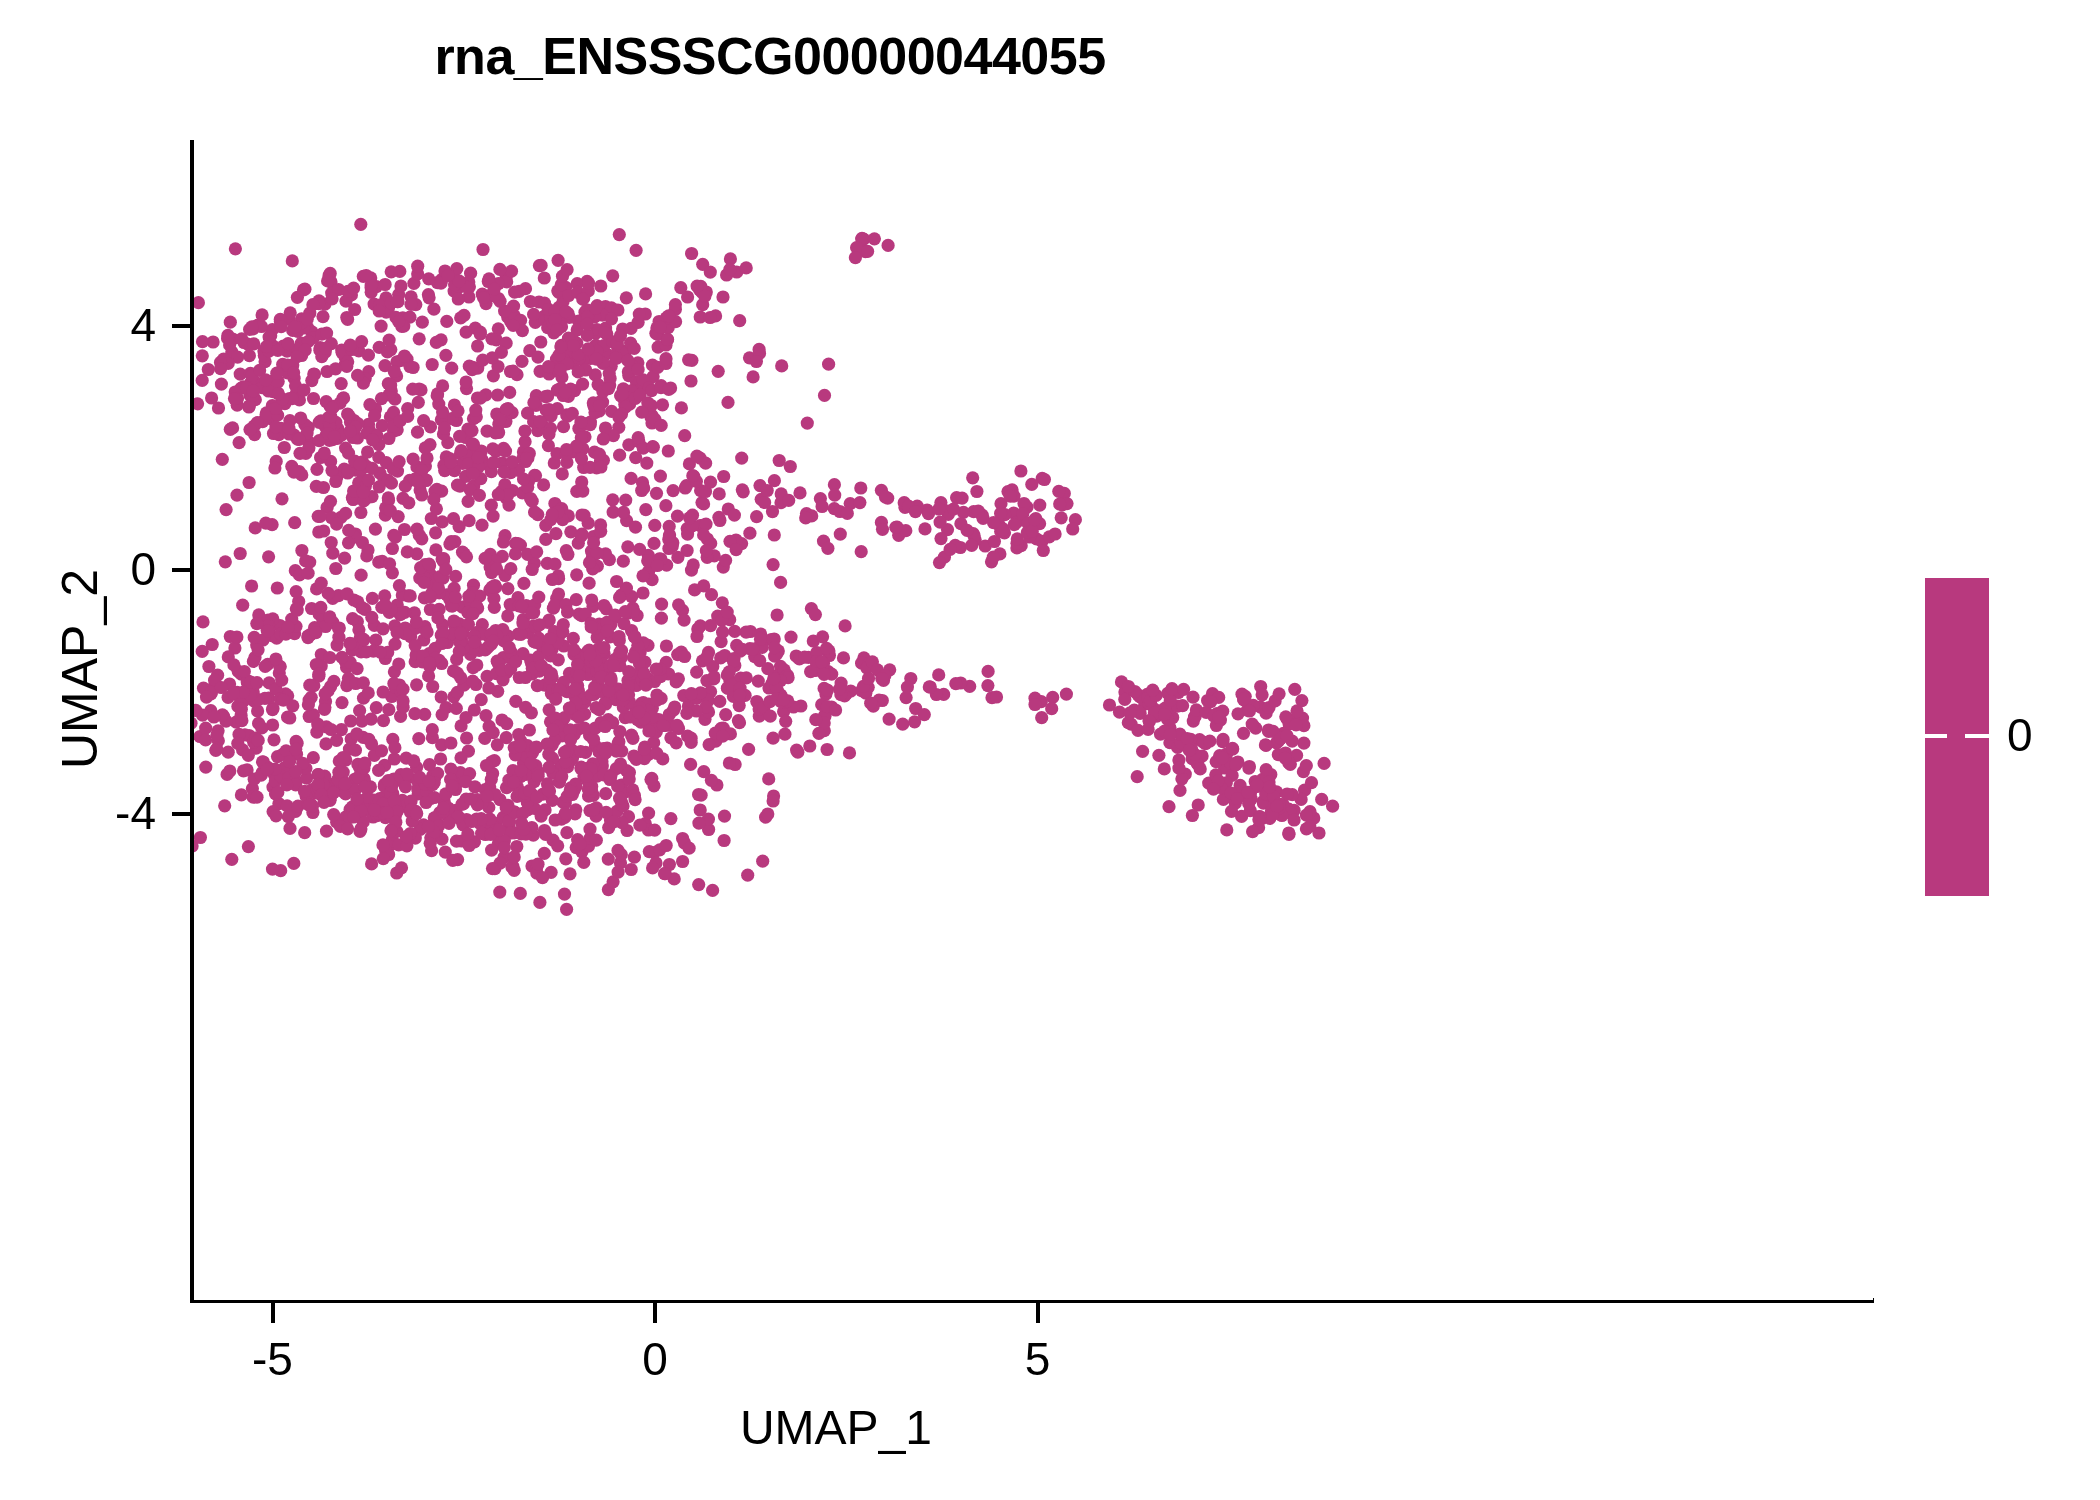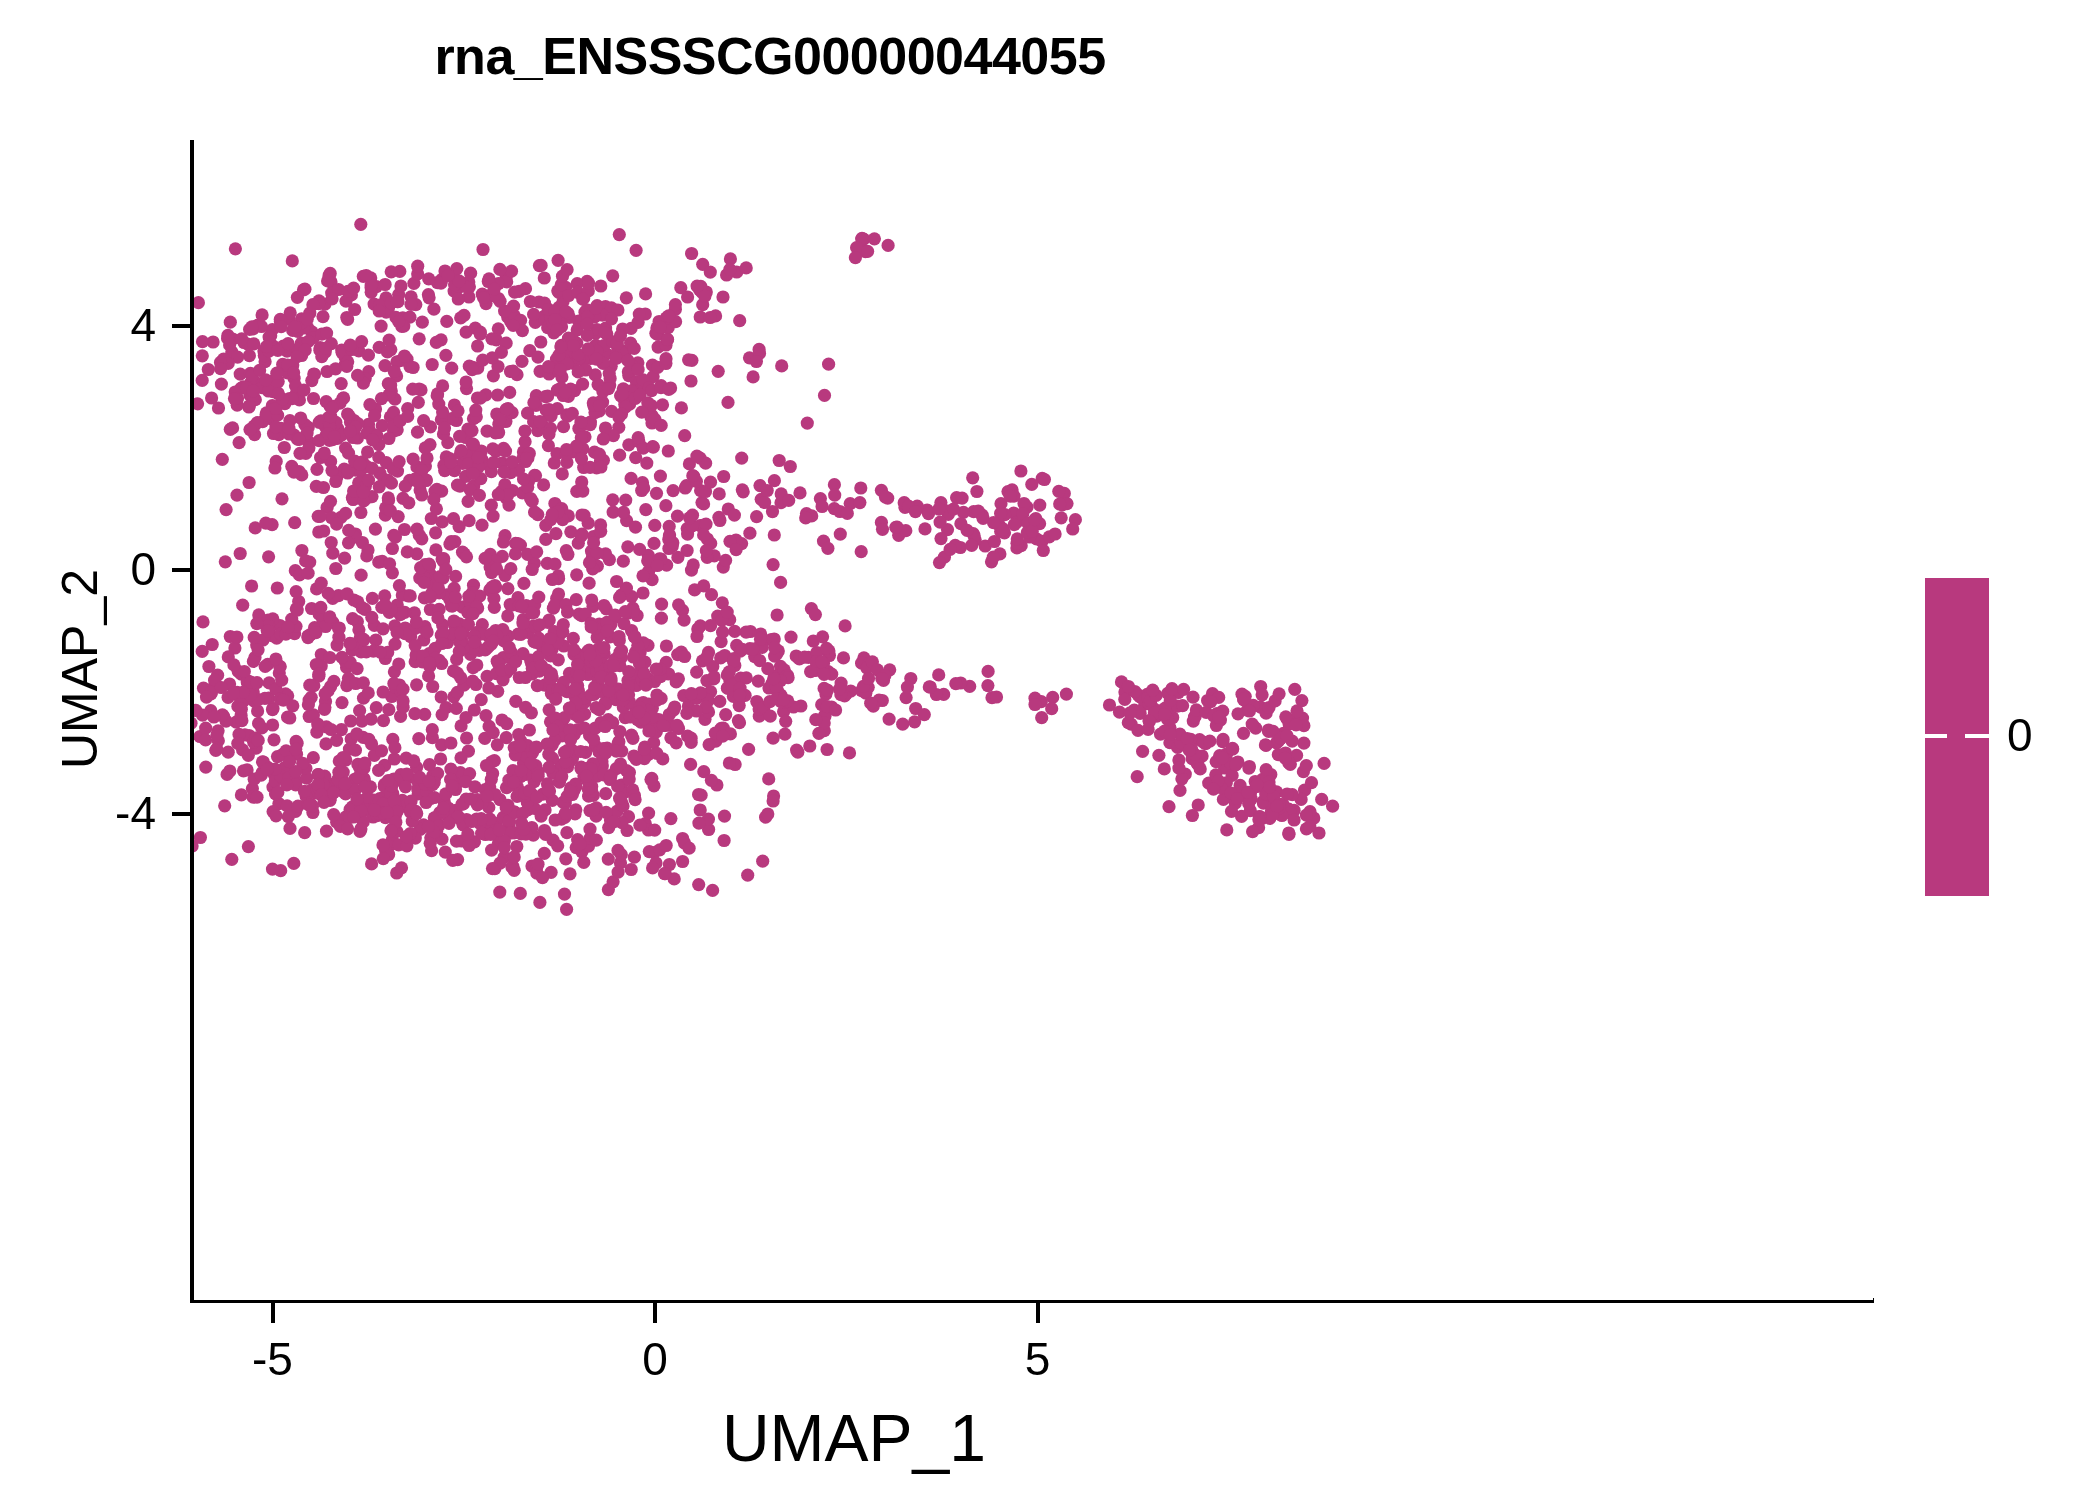--- a/index.html
+++ b/index.html
@@ -94,24 +94,24 @@
     transform: translateX(-50%);
     font-size: 46px;
     color: #000000;
     white-space: nowrap;
   }
 
   
   .axis-title-x {
     position: absolute;
     top: 1400px;
-    left: 194px;
+    left: 176px;
     width: 1320px;
     text-align: center;
-    font-size: 66px;
+    font-size: 48px;
     color: #000000;
   }
   .axis-title-y {
     position: absolute;
     left: -270px;
     top: 640px;
     width: 700px;
     text-align: center;
     font-size: 50px;
     color: #000000;

